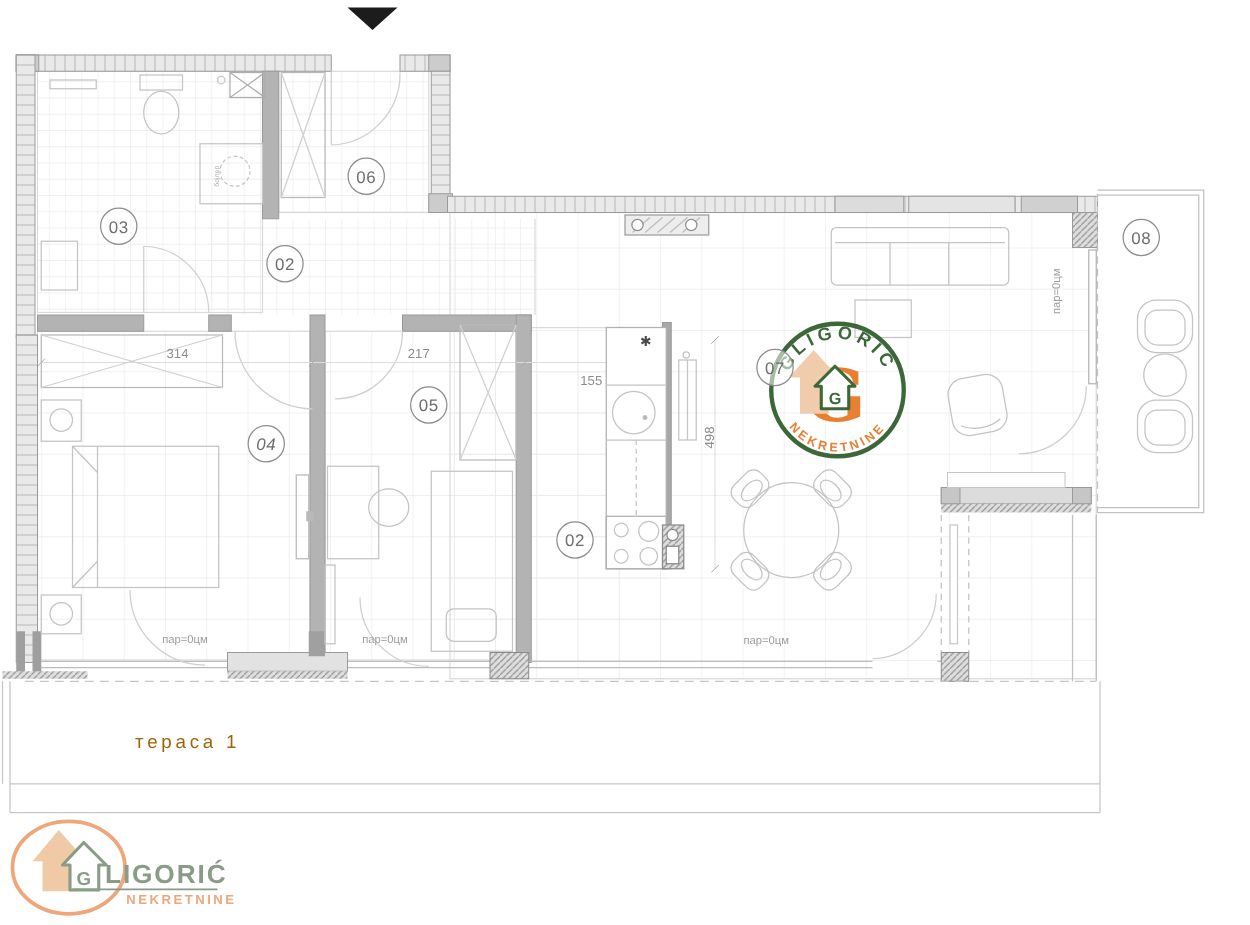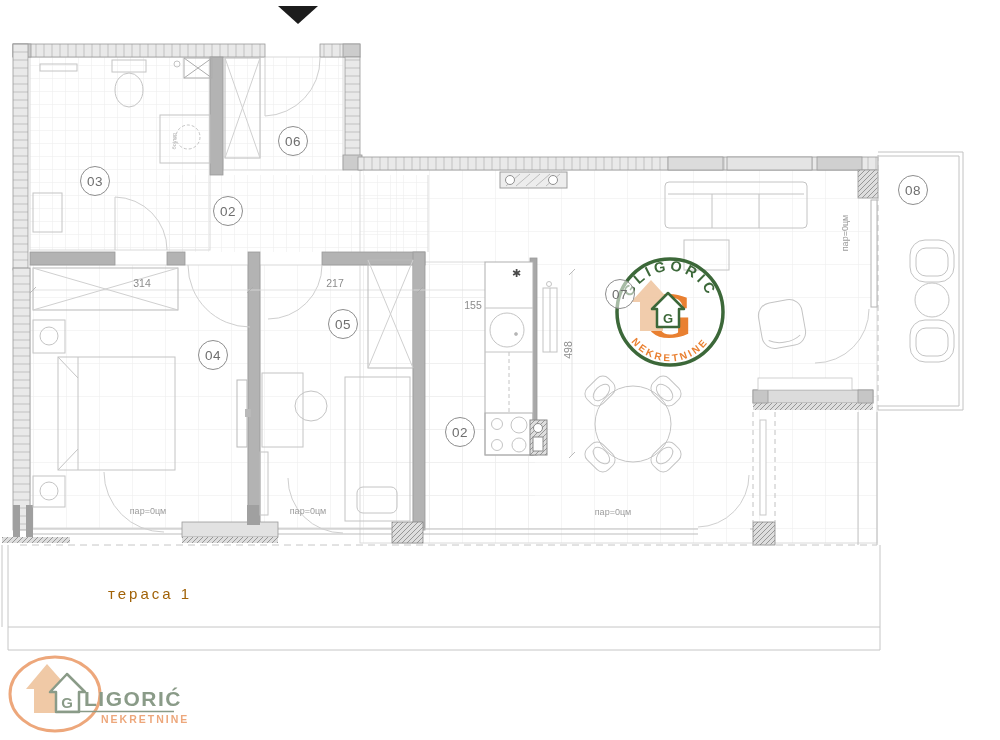--- a/index.html
+++ b/index.html
@@ -268,21 +268,21 @@
   </g>
 </svg>
 
 <div id="labels">
   <div class="terrace" style="left:108px;top:585px">тераса  1</div>
   <div class="star" style="left:512px;top:267px">✱</div>
   <div class="boiler" style="left:166px;top:138px;transform:rotate(-90deg)">бојлер</div>
 <div class="badge" style="left: 278px; top: 126px;">06</div>
       <div class="badge" style="left: 213px; top: 196px;">02</div>
       <div class="badge" style="left: 80px; top: 166px;">03</div>
-      <div class="badge" style="left: 198px; top: 340px;">04</div>
+      <div class="badge" style="left: 198px; top: 340px; font-style: italic;">04</div>
       <div class="badge" style="left: 328px; top: 309px;">05</div>
       <div class="badge" style="left: 445px; top: 417px;">02</div>
       <div class="badge" style="left: 605px; top: 243px; margin-top: 36px;">07</div>
       <div class="badge" style="left: 898px; top: 175px;">08</div>
       <div class="dim" style="left: 142px; top: 283px; transform: translate(-50%, -50%) rotate(0deg); text-align: center;">314</div>
       <div class="dim" style="left: 335px; top: 283px; transform: translate(-50%, -50%) rotate(0deg);">217</div>
       <div class="dim" style="left: 473px; top: 283px; transform: translate(-50%, -50%) rotate(0deg); margin-top: 22px;">155</div>
       <div class="dim" style="left: 568px; top: 350px; transform: translate(-50%, -50%) rotate(-90deg);">498</div>
       <div class="flab" style="left: 148px; top: 511px; transform: translate(-50%, -50%) rotate(0deg);">пар=0цм</div>
       <div class="flab" style="left: 308px; top: 511px; transform: translate(-50%, -50%) rotate(0deg);">пар=0цм</div>

